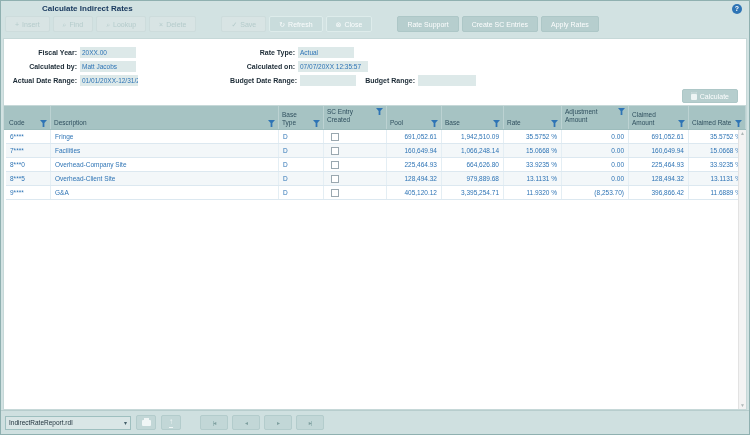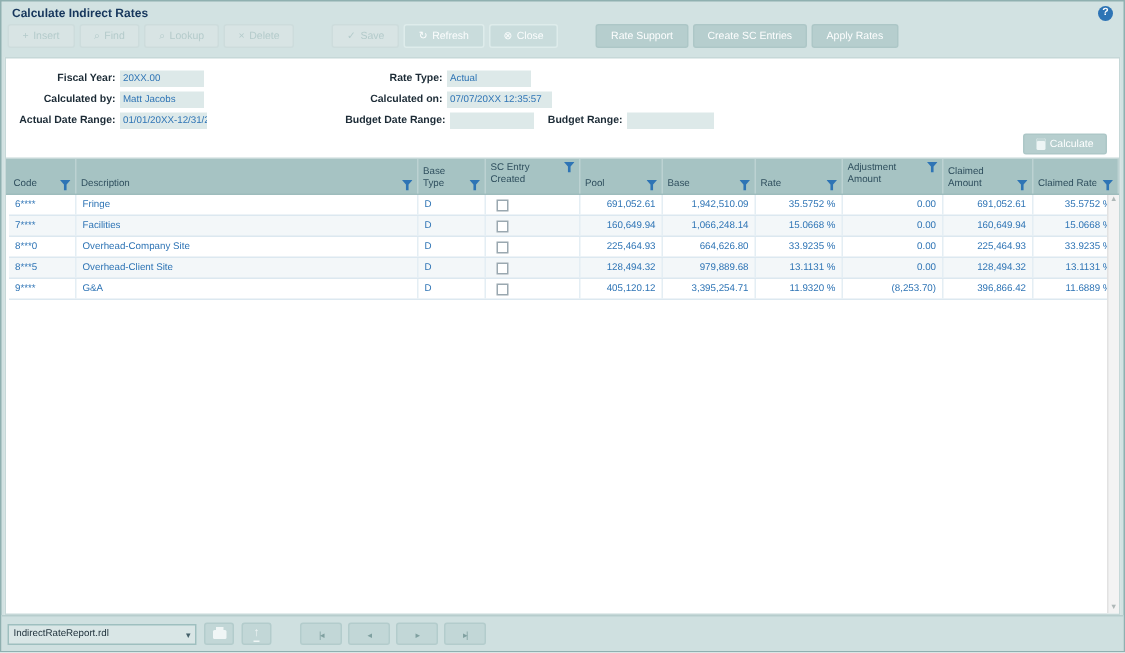--- a/index.html
+++ b/index.html
@@ -1,19 +1,19 @@
 <!DOCTYPE html>
 <html><head>
 <meta charset="utf-8">
 <style>
   html,body{margin:0;padding:0;background:#fff;font-family:"Liberation Sans",sans-serif;}
   *{box-sizing:border-box;}
   .window{width:750px;height:435px;background:#d2e2e2;border:1px solid #8fb0b0;display:flex;flex-direction:column;position:relative;}
   
-  .titlebar{height:14px;display:flex;justify-content:space-between;align-items:center;padding:1px 7px 0 7px;flex:0 0 auto;}
+  .titlebar{height:14px;display:flex;justify-content:space-between;align-items:center;padding:1px 7px 0 7px;flex:0 0 auto;margin-left:34px;}
   .title{font-size:8px;font-weight:bold;color:#16365c;}
   .help{width:10px;height:10px;border-radius:50%;background:#2e74b5;color:#fff;font-size:7px;font-weight:bold;display:flex;align-items:center;justify-content:center;cursor:default;}
   
   .toolbar{height:23px;display:flex;align-items:flex-start;padding:1px 4px 0 4px;flex:0 0 auto;}
   .tbtn{height:16px;display:flex;align-items:center;justify-content:center;gap:3px;font-size:7px;padding:0 9px;margin-right:3px;border-radius:2px;min-width:40px;white-space:nowrap;}
   .tbtn.disabled{background:#d8e4e4;border:1px solid #cddcdc;color:#b4cbcb;}
   .tbtn.light{background:#c9dcdc;border:1px solid #deeceb;color:#fbfdfd;}
   .tbtn.solid{background:#b6cece;border:1px solid #adc7c7;color:#fdfefe;}
   .tbtn.gap{margin-left:22px;}
   .ticon{font-size:7px;line-height:1;}

